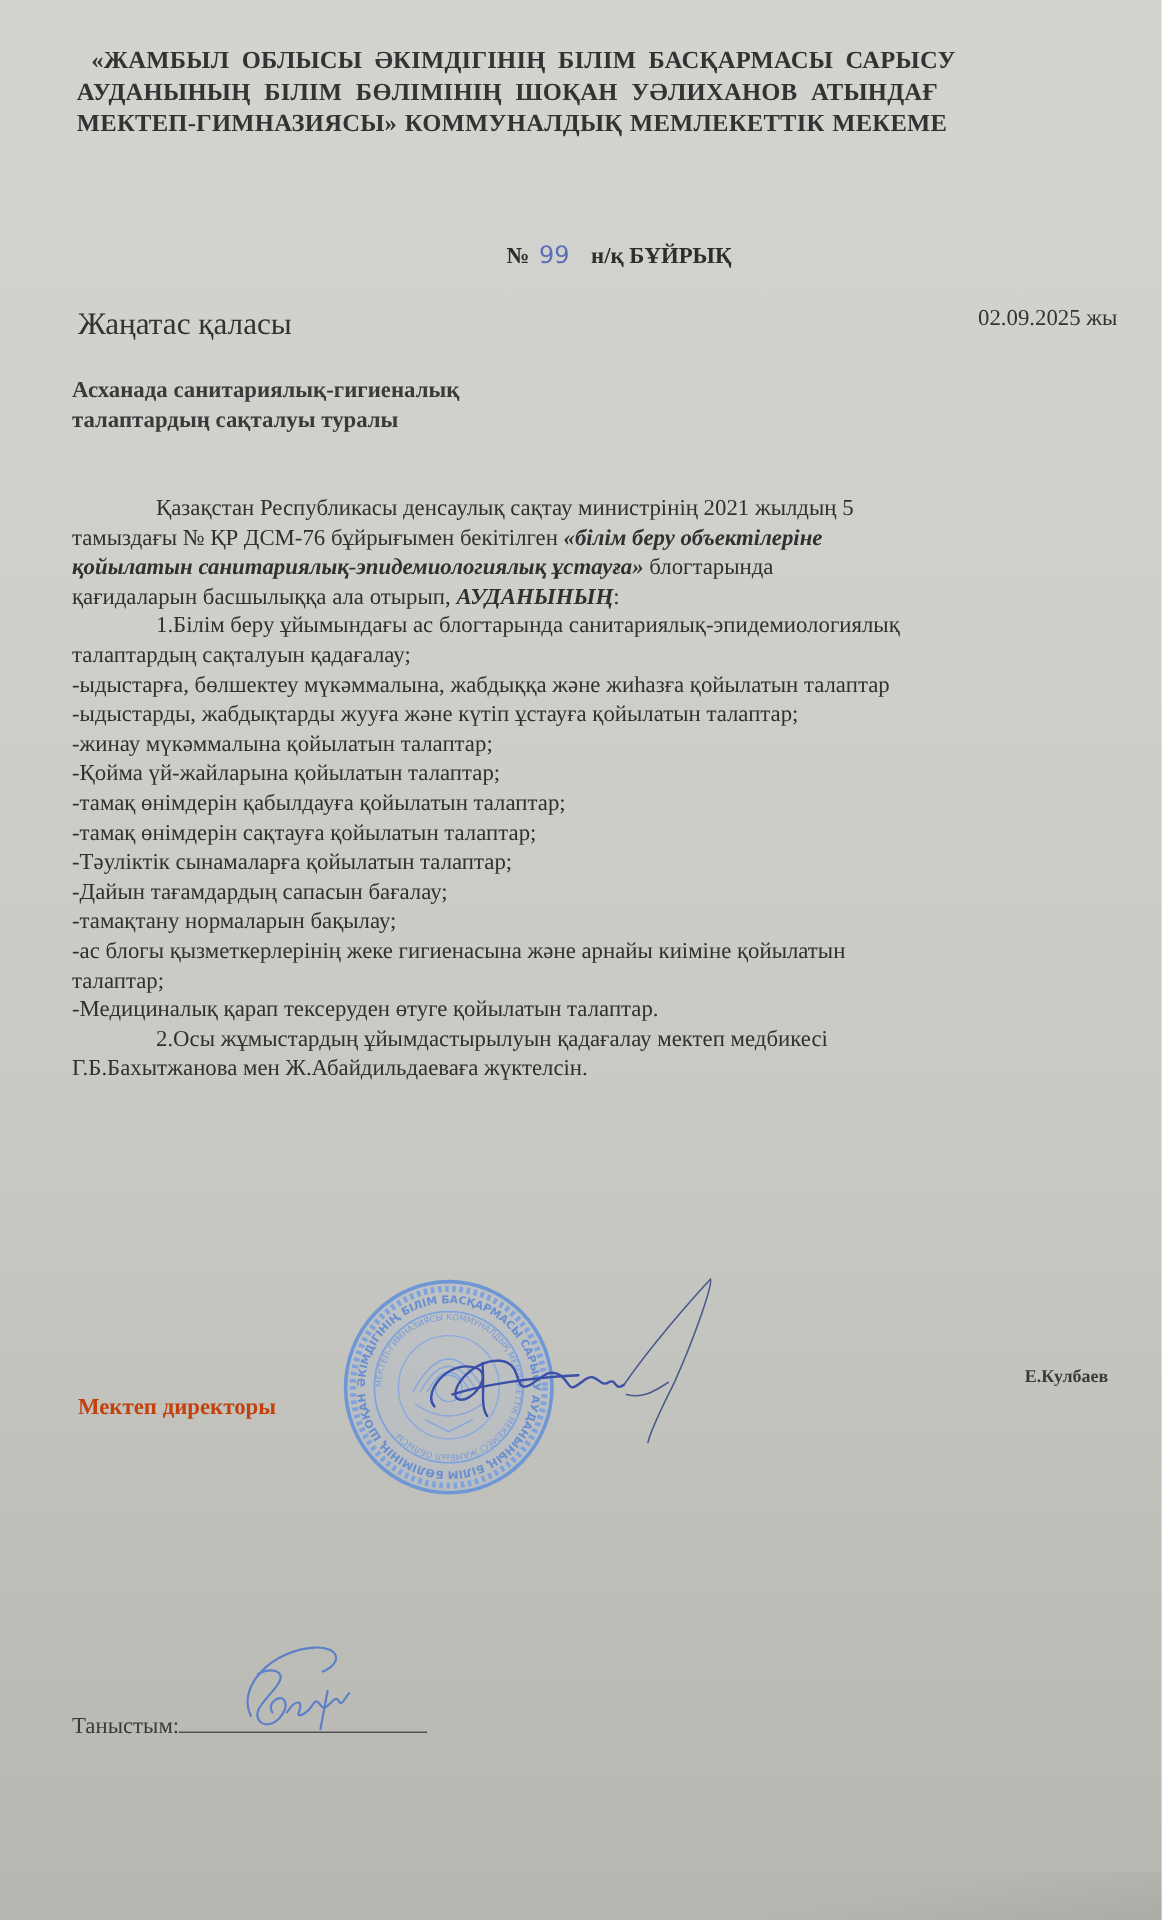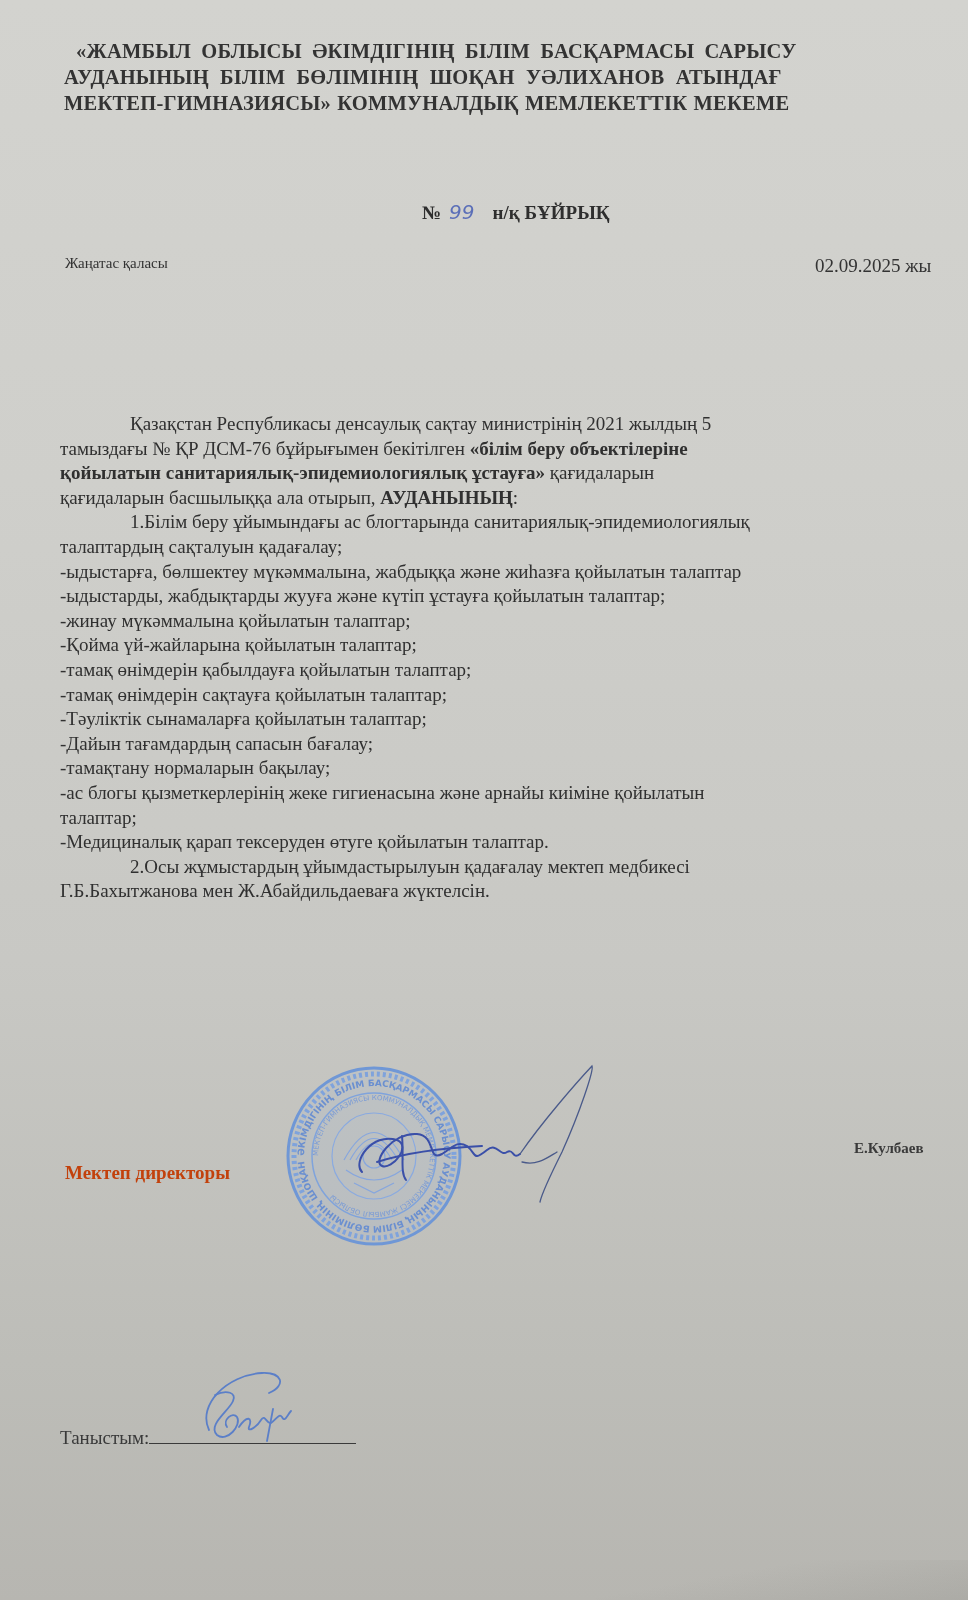--- a/index.html
+++ b/index.html
@@ -42,31 +42,30 @@
       position: absolute;
       top: 200px;
       left: 410px;
       font-weight: bold;
       font-size: 19px;
       color: #2e2e2e;
       white-space: nowrap;
     }
     .order-number {
       font-family: "DejaVu Sans", sans-serif;
-      font-style: italic;
       font-weight: normal;
       color: #5b6fb8;
       font-size: 20px;
       margin: 0 18px 0 8px;
     }
     .city {
       position: absolute;
       top: 255px;
       left: 53px;
-      font-size: 15px;
+      font-size: 26px;
       color: #333;
     }
     .date {
       position: absolute;
       top: 255px;
       left: 803px;
       font-size: 19px;
       color: #333;
       white-space: nowrap;
       text-align: center;
@@ -87,21 +86,21 @@
       top: 412px;
       left: 48px;
       width: 940px;
       font-size: 19px;
       line-height: 24.6px;
       color: #303030;
       white-space: nowrap;
     }
     .body-text .row { display: block; }
     .indent { padding-left: 70px; }
-    .b { font-weight: bold; }
+    .b { font-weight: bold; font-style: italic; }
 
     .signature-block {
       position: absolute;
       top: 1140px;
       left: 0;
       width: 968px;
       height: 140px;
     }
     .director-label {
       position: absolute;
@@ -177,25 +176,29 @@
     <span class="line l3">МЕКТЕП-ГИМНАЗИЯСЫ» КОММУНАЛДЫҚ МЕМЛЕКЕТТІК МЕКЕМЕ</span>
   </div>
 
   <div class="order-title">
     <span>№</span><span class="order-number">99</span><span>н/қ БҰЙРЫҚ</span>
   </div>
 
   <div class="city">Жаңатас қаласы</div>
   <div class="date">02.09.2025 жы</div>
 
+  <div class="subject">
+    <span>Асханада санитариялық-гигиеналық</span>
+    <span>талаптардың сақталуы туралы</span>
+  </div>
 
   <div class="body-text">
     <span class="row indent">Қазақстан  Республикасы  денсаулық сақтау  министрінің 2021  жылдың  5</span>
     <span class="row"><span>тамыздағы № ҚР ДСМ-76  бұйрығымен бекітілген </span><span class="b">«білім беру объектілеріне</span></span>
-    <span class="row"><span class="b">қойылатын санитариялық-эпидемиологиялық ұстауға»</span><span> қағидаларын</span></span>
+    <span class="row"><span class="b">қойылатын санитариялық-эпидемиологиялық ұстауға»</span><span> блогтарында</span></span>
     <span class="row"><span>қағидаларын басшылыққа ала отырып, </span><span class="b">АУДАНЫНЫҢ</span><span>:</span></span>
     <span class="row indent">1.Білім беру ұйымындағы ас блогтарында санитариялық-эпидемиологиялық</span>
     <span class="row">талаптардың сақталуын қадағалау;</span>
     <span class="row">-ыдыстарға, бөлшектеу мүкәммалына, жабдыққа және жиһазға қойылатын талаптар</span>
     <span class="row">-ыдыстарды, жабдықтарды жууға және күтіп ұстауға қойылатын талаптар;</span>
     <span class="row">-жинау мүкәммалына қойылатын талаптар;</span>
     <span class="row">-Қойма үй-жайларына қойылатын талаптар;</span>
     <span class="row">-тамақ өнімдерін қабылдауға қойылатын талаптар;</span>
     <span class="row">-тамақ өнімдерін сақтауға қойылатын талаптар;</span>
     <span class="row">-Тәуліктік сынамаларға қойылатын талаптар;</span>

